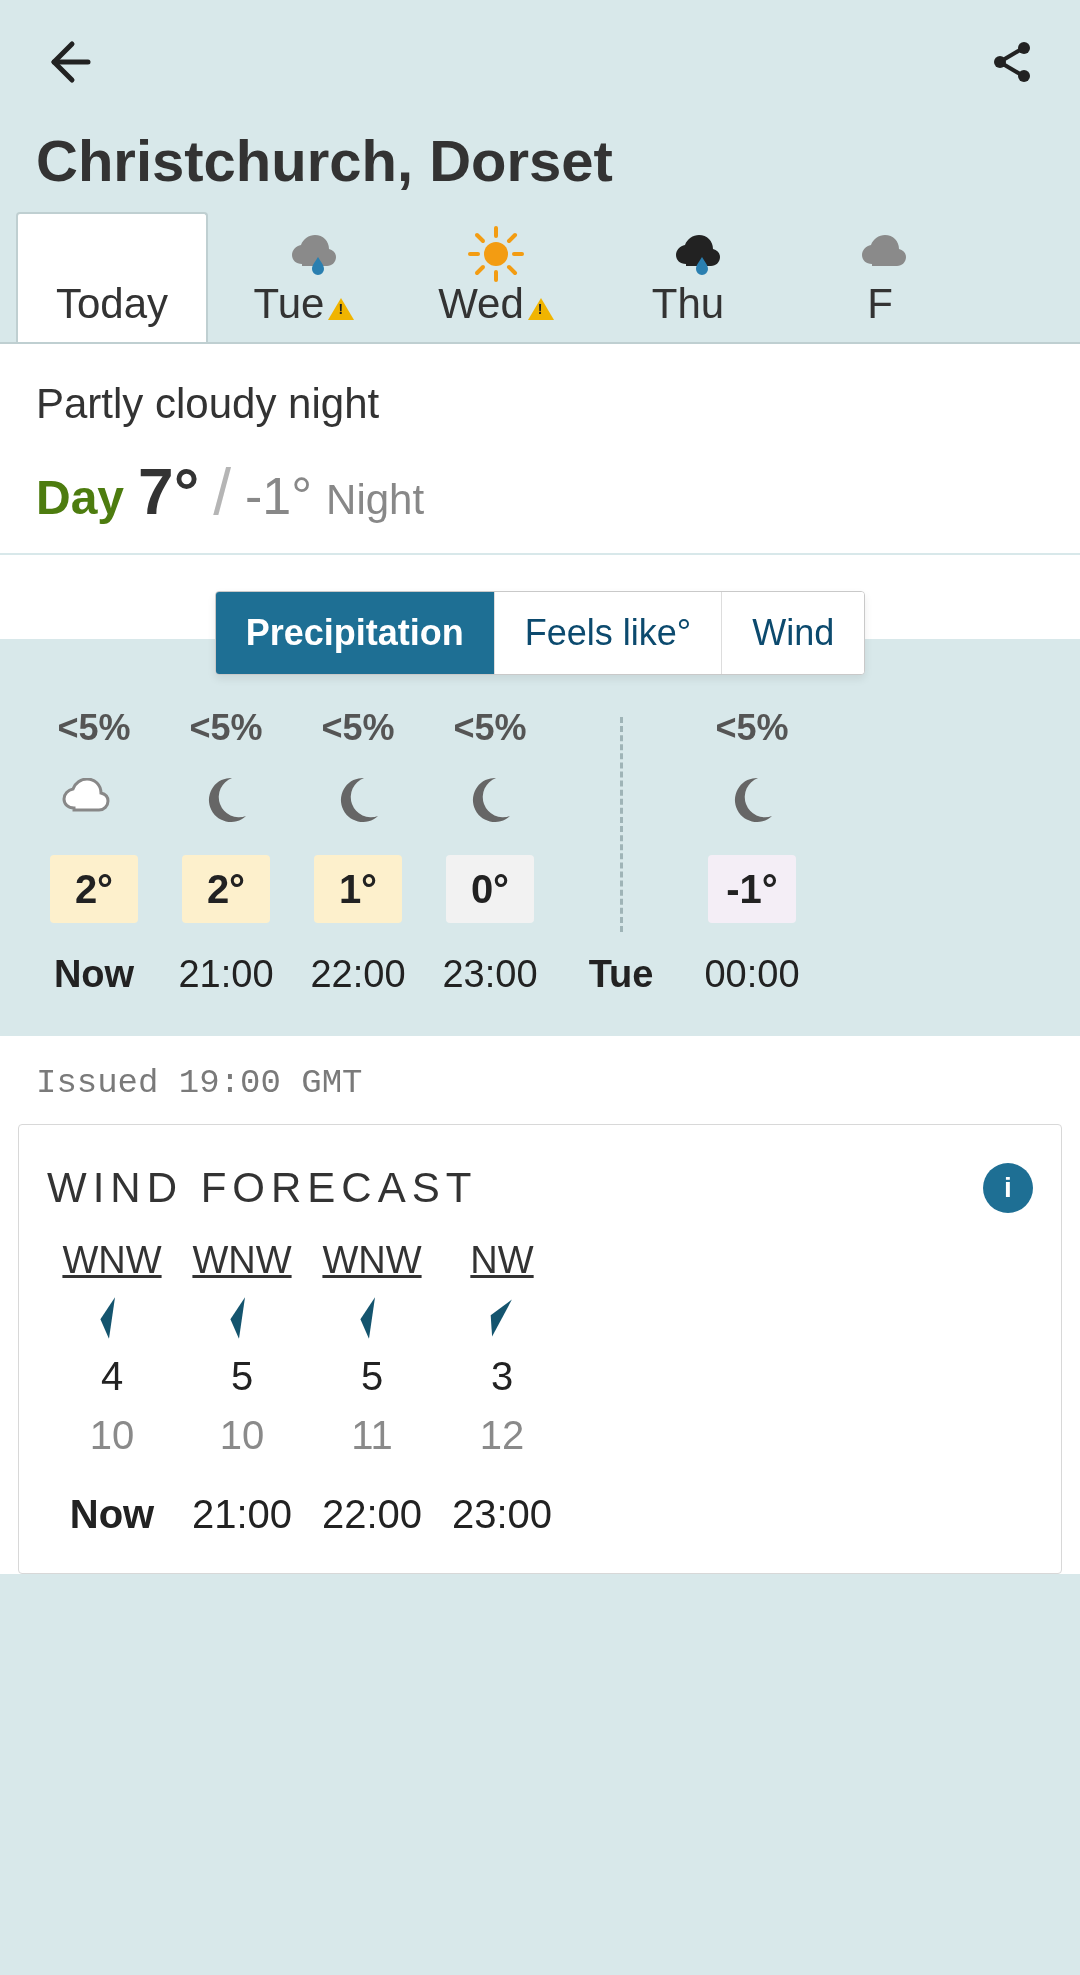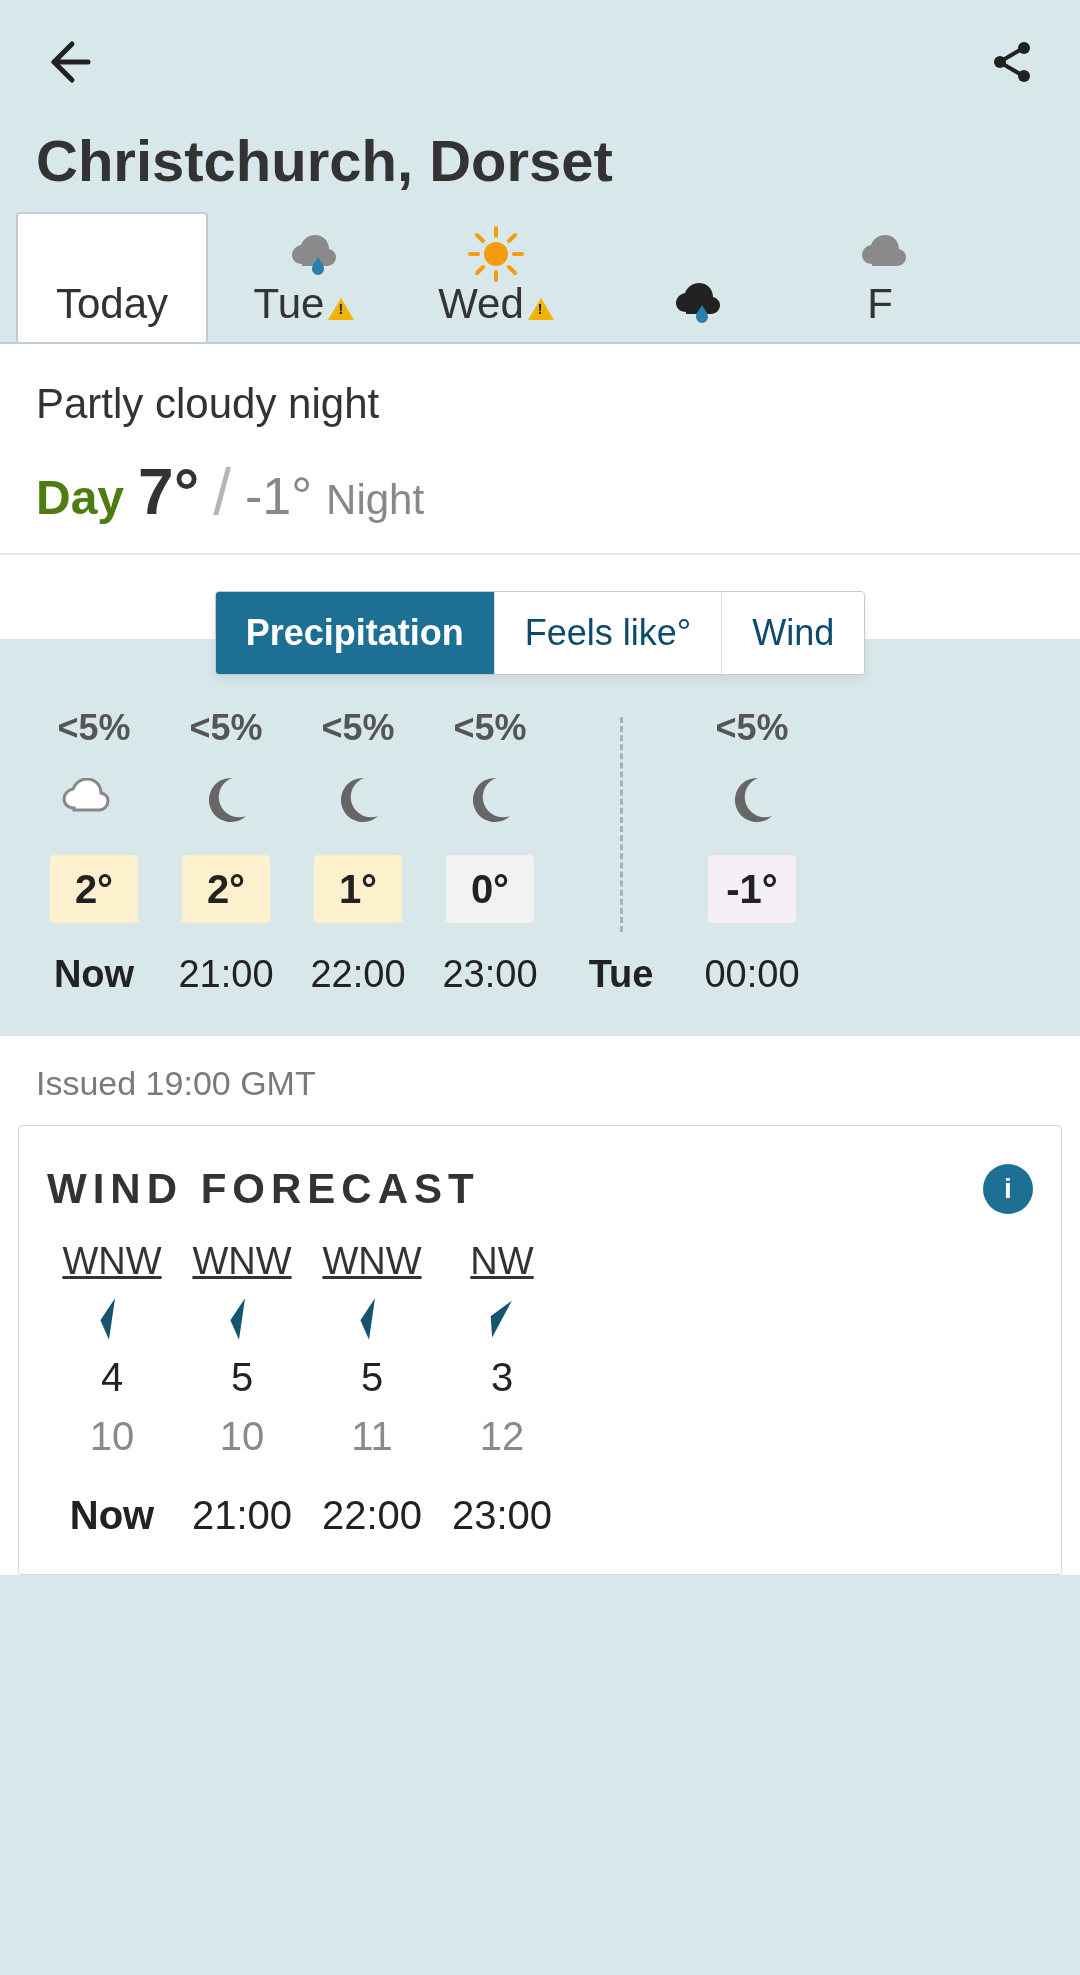--- a/index.html
+++ b/index.html
@@ -139,30 +139,30 @@
     align-items:center;
     justify-content:flex-end;
     position:relative;
   }
   .day-sep .line {
     position:absolute;
     top:10px; bottom:64px;
     border-left:3px dashed #9fb4b7;
   }
   .day-sep .dlabel { font-size:38px; font-weight:700; color:#222; padding-top:12px;}
-  .issued { font-size:34px; color:#7a7a7a; padding:28px 36px 22px; background:#fff;}
+  .issued { font-size:34px; color:#7a7a7a; padding:28px 36px 22px; background:#fff;font-family:Liberation Mono, monospace;}
   .wind-card {
     margin: 0 18px 18px;
     background:#fff;
     border:1px solid #d8d8d8;
     border-radius:4px;
     padding: 38px 28px 36px;
   }
   .wind-head { display:flex; justify-content:space-between; align-items:center; margin-bottom:26px; }
-  .wind-title { font-size:42px; font-weight:700; letter-spacing:6px; color:#333; }
+  .wind-title { font-size:42px; font-weight:400; letter-spacing:6px; color:#333; }
   .info-dot {
     width:50px;height:50px;border-radius:50%;
     background:#1e6f94;color:#fff;
     display:flex;align-items:center;justify-content:center;
     font-weight:700; font-size:28px;
     border:none; cursor:pointer;
   }
   .wind-row { display:flex; }
   .wind-col {
     flex:0 0 130px;
@@ -277,20 +277,23 @@
       </div>
     </div>
     <div class="day-tab">
       <div class="tab-icon">
         <svg width="56" height="40">
           <use href="#ic-cloud-dark"></use>
         </svg>
         <svg width="16" height="20" style="margin-left:-28px;margin-top:22px">
           <use href="#ic-drop"></use>
         </svg>
+      </div>
+      <div class="tab-label">
+        <span>Thu</span>
       </div>
     </div>
     <div class="day-tab">
       <div class="tab-icon">
         <svg width="56" height="40">
           <use href="#ic-cloud-grey"></use>
         </svg>
       </div>
       <div class="tab-label">
         <span>F</span>

